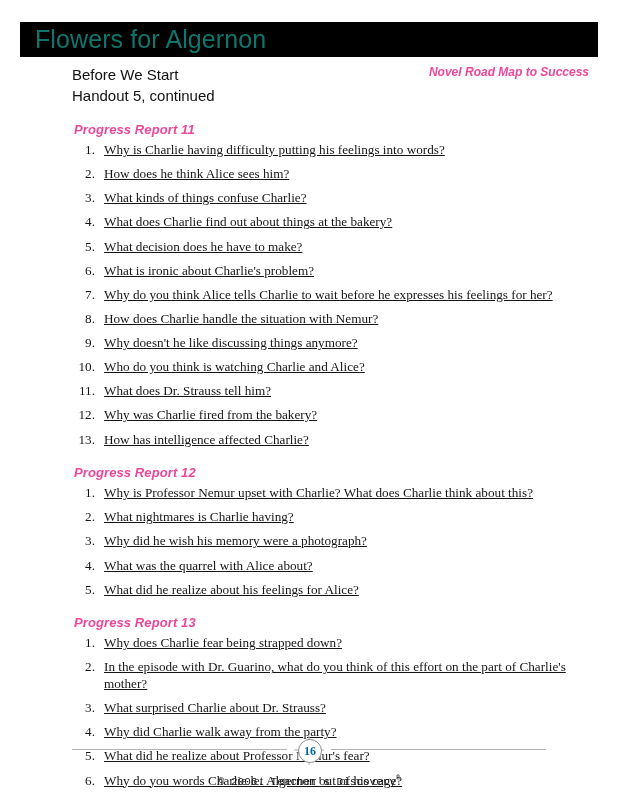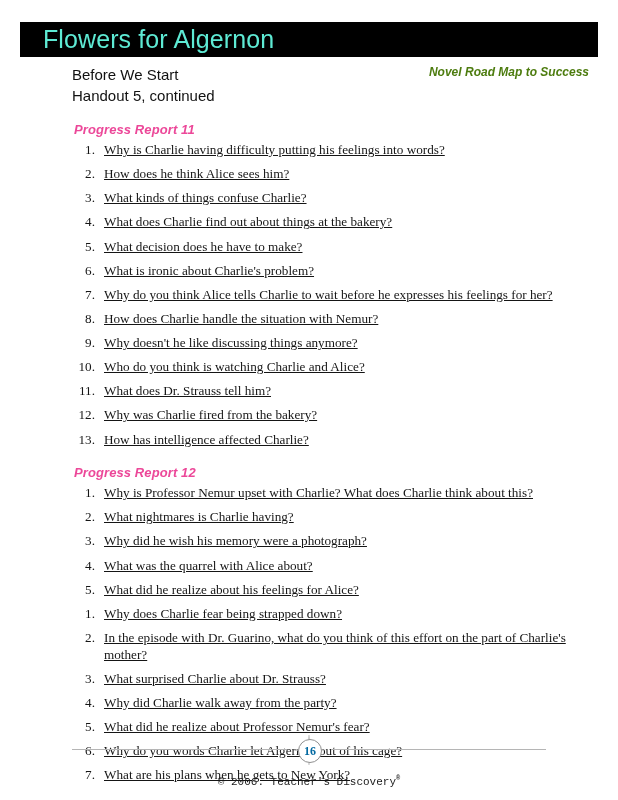--- a/index.html
+++ b/index.html
@@ -21,26 +21,26 @@
     position: absolute;
     left: 20px;
     top: 22px;
     width: 578px;
     height: 35px;
     background: #000000;
     display: flex;
     align-items: center;
   }
   .title-bar .doc-title {
-    color: #5eead4;
+    color: #0f766e;
     font-family: "Liberation Sans", sans-serif;
     font-size: 25px;
     font-weight: 400;
     letter-spacing: 0.1px;
-    padding-left: 23px;
+    padding-left: 15px;
     line-height: 1;
   }
 
   .sub-header {
     position: absolute;
     left: 72px;
     top: 64px;
     width: 526px;
     display: flex;
     justify-content: space-between;
@@ -51,21 +51,21 @@
     font-size: 15px;
     color: #111111;
     line-height: 1.42;
   }
   .handout-block div { white-space: nowrap; }
   .series-title {
     font-family: "Liberation Sans", sans-serif;
     font-size: 12px;
     font-weight: bold;
     font-style: italic;
-    color: #4d7c0f;
+    color: #ec4899;
     white-space: nowrap;
     margin-top: 1px;
     margin-right: 9px;
   }
 
   
   .content {
     position: absolute;
     left: 72px;
     top: 122px;
@@ -270,20 +270,21 @@
             <span class="qtext">What was the quarrel with Alice about?</span>
           </li>
         <li>
             <span class="num">5.</span>
             <span class="qtext">What did he realize about his feelings for Alice?</span>
           </li>
       </ol>
     </div>
 
     <div class="section">
+      <div class="section-heading">Progress Report 13</div>
       <ol class="qlist">
         <li>
             <span class="num">1.</span>
             <span class="qtext">Why does Charlie fear being strapped down?</span>
           </li>
         <li>
             <span class="num">2.</span>
             <span class="qtext">In the episode with Dr. Guarino, what do you think of this effort on the part of Charlie's mother?</span>
           </li>
         <li>

